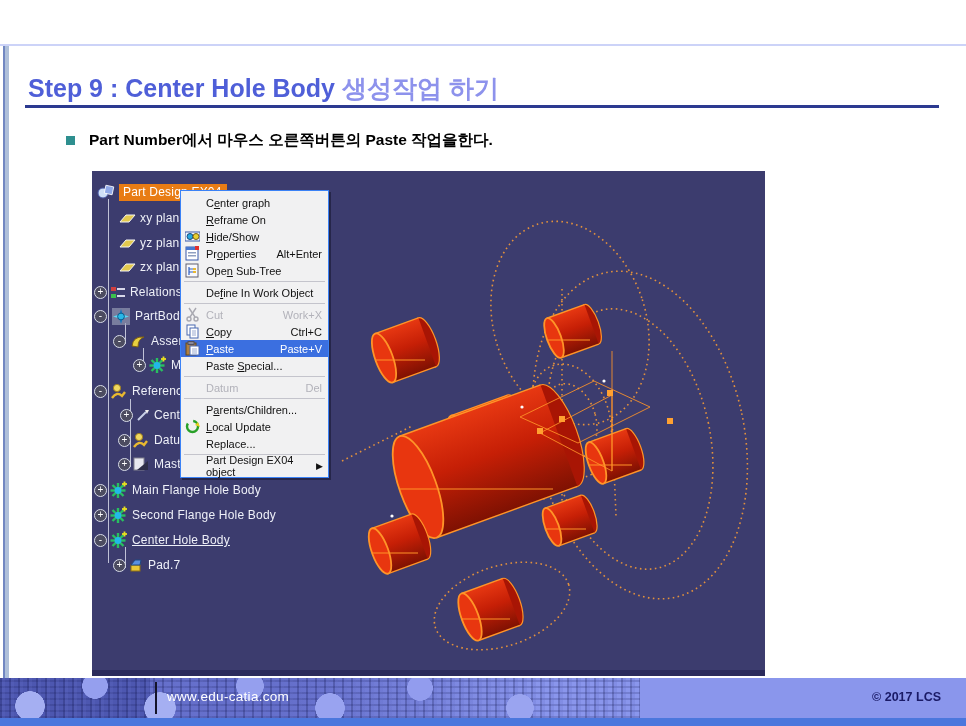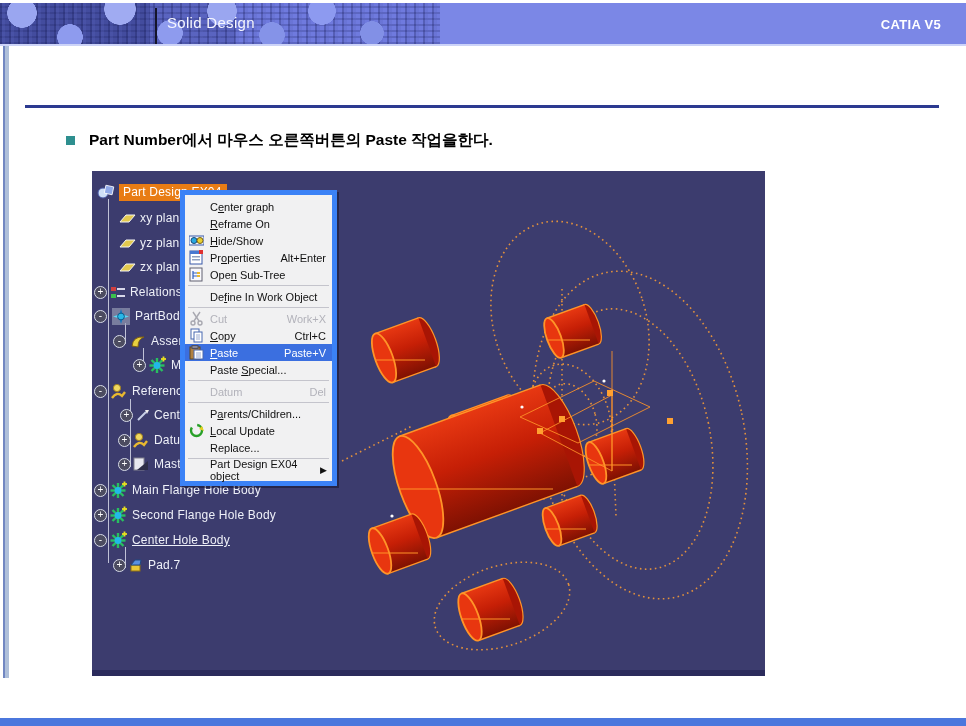--- a/index.html
+++ b/index.html
@@ -52,21 +52,21 @@
   .tline{position:absolute;width:1px;background:rgba(235,238,250,.75);}
   .titem{position:absolute;height:20px;display:flex;align-items:center;white-space:nowrap;cursor:default;}
   .titem .lbl{margin-left:4px;letter-spacing:.2px;}
   .titem.root .lbl{background:#e87c14;color:#ffffff;padding:1px 5px 2px 4px;}
   .titem.worko .lbl{text-decoration:underline;}
   .exp{position:absolute;width:11px;height:11px;border-radius:50%;background:#4c4c60;border:1px solid #d8dce8;
        color:#fff;font-size:10px;line-height:9px;text-align:center;top:50%;margin-top:-6px;}
   .tico{display:inline-block;line-height:0;}
 
   
-  #menu{position:absolute;left:88px;top:19px;width:147px;background:#f1f1f2;border:5px solid #3b82f6;
+  #menu{position:absolute;left:88px;top:19px;width:147px;background:#f1f1f2;border:1px solid #3b82f6;
         box-shadow:2px 2px 0 rgba(10,10,30,.45);padding:3px 0;font-size:11px;color:#111;z-index:5;}
   .mrow{position:relative;height:17px;display:flex;align-items:center;padding-left:25px;padding-right:6px;}
   .mrow .mico{position:absolute;left:4px;top:1px;width:15px;height:15px;line-height:0;}
   .mrow .msc{margin-left:auto;padding-left:8px;}
   .mrow .marr{position:absolute;right:5px;font-size:9px;}
   .mrow.dis{color:#b2b2ba;text-align:center;}
   .mrow.hl{background:#3b6fe0;color:#ffffff;}
   .msep{height:1px;background:#c4c4cc;margin:2px 3px;}
   .mrow u{text-decoration:underline;}
 
@@ -88,30 +88,27 @@
   #ftr-divider{position:absolute;left:155px;top:4px;width:2px;height:32px;background:#14142a;}
   #ftr-site{position:absolute;left:167px;top:11px;color:#ffffff;font-size:13.5px;letter-spacing:.3px;}
   #ftr-copy{position:absolute;right:25px;top:12px;color:#1a1a66;font-size:12.5px;font-weight:bold;}
   #ftr-strip{position:absolute;left:0;top:718px;width:966px;height:8px;background:#4b77dd;}
 </style>
 </head>
 <body>
 
 <div id="slide">
 
-  <div id="hdr">
-    <div id="hdr-pattern"></div>
-    <div id="hdr-divider"></div>
-    <span id="hdr-left">Solid Design</span>
-    <span id="hdr-right">CATIA V5</span>
+  <div id="hdr-underline"></div>
+
+  <div id="left-border"></div>
+
+  <div id="title">
+    <span class="en">Step 9 : Center Hole Body</span><span class="ko"> 생성작업 하기</span>
   </div>
-  <div id="hdr-underline"></div>
-
-  <div id="left-border"></div>
-
   <div id="title-rule"></div>
 
   <div id="bullet-row">
     <span id="bullet-sq"></span>
     <span id="bullet-text">Part Number에서 마우스 오른쪽버튼의 Paste 작업을한다.</span>
   </div>
 
   <div id="viewport">
     <div id="scene"><svg width="673" height="505" viewBox="0 0 673 505">
           <defs>
@@ -484,15 +481,21 @@
         </div>
         <div class="msep"></div>
         <div class="mrow">
           <span>Part Design EX04 object</span>
           <span class="marr">▶</span>
         </div>
       </div>
     <div id="viewport-bottom"></div>
   </div>
 
+  <div id="ftr">
+    <div id="ftr-pattern"></div>
+    <div id="ftr-divider"></div>
+    <span id="ftr-site">www.edu-catia.com</span>
+    <span id="ftr-copy">© 2017 LCS</span>
+  </div>
   <div id="ftr-strip"></div>
 
 </div>
 
 </body></html>

